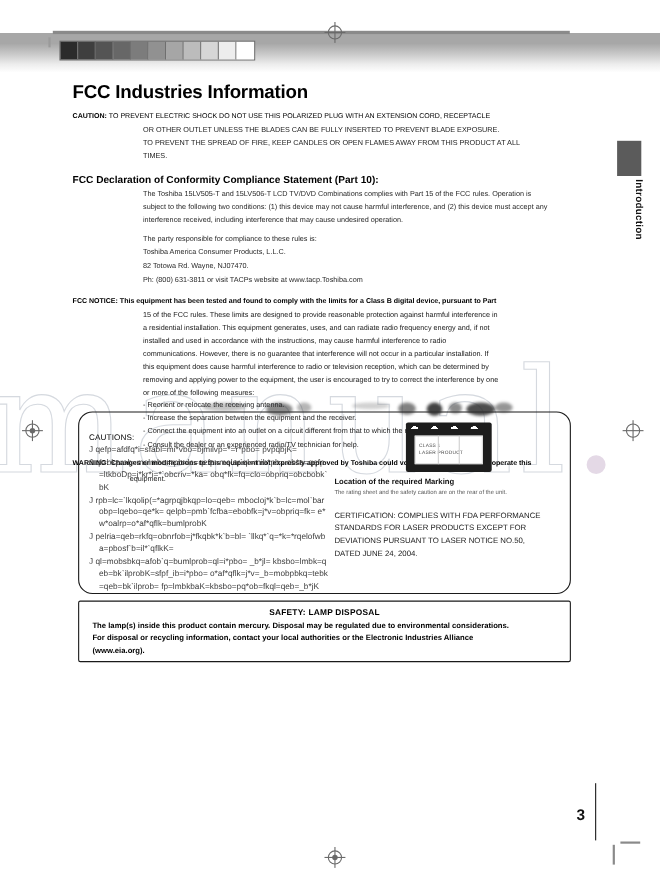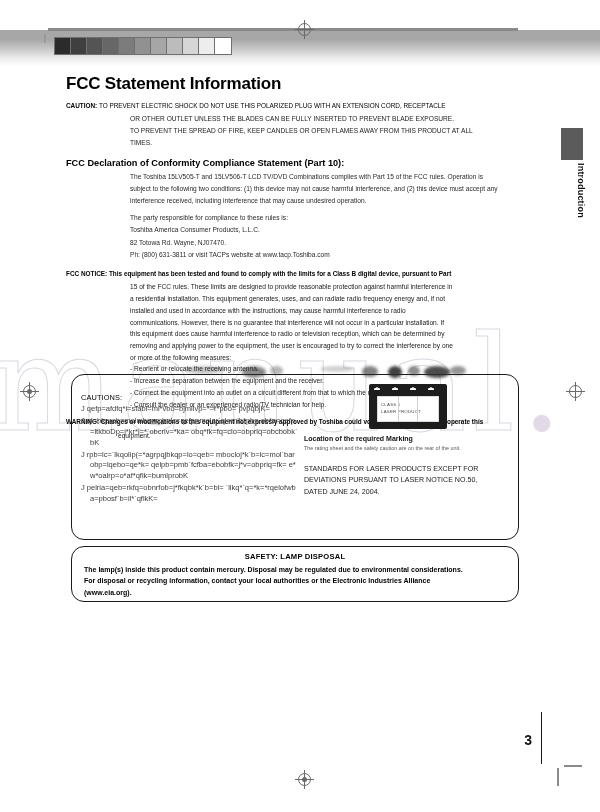--- a/index.html
+++ b/index.html
@@ -316,21 +316,21 @@
     color: #1a1a1a;
   }
   .cert-block .cert-line { display: block; }
 
   
   .safety-box {
     position: absolute;
     left: 71px; top: 546px;
     width: 448px; height: 56px;
     border: 1.3px solid #1a1a1a;
-    border-radius: 13px;
+    border-radius: 2px;
   }
   .safety-head {
     text-align: center;
     font-size: 7.6px;
     font-weight: bold;
     margin-top: 5px;
     letter-spacing: .2px;
   }
   .safety-body {
     padding: 3px 12px 0 12px;
@@ -409,21 +409,21 @@
   <div class="reg-mark" id="reg-bottom">
     <div class="reg-ring"></div>
     <div class="reg-dot"></div>
   </div>
 
   <div class="side-tab"></div>
   <div class="side-tab-label">Introduction</div>
 
   <div class="content">
 
-    <h1 class="page-title">FCC Statement Information</h1>
+    <h1 class="page-title">FCC Industries Information</h1>
 
     <div class="hang">
       <span class="lead">CAUTION:</span>
       <span id="caution-top-first"> TO PREVENT ELECTRIC SHOCK DO NOT USE THIS POLARIZED PLUG WITH AN EXTENSION CORD, RECEPTACLE</span>
     </div>
     <div class="hang-body" id="caution-top-rest">
         <span class="hang-line">OR OTHER OUTLET UNLESS THE BLADES CAN BE FULLY INSERTED TO PREVENT BLADE EXPOSURE.</span>
         <span class="hang-line">TO PREVENT THE SPREAD OF FIRE, KEEP CANDLES OR OPEN FLAMES AWAY FROM THIS PRODUCT AT ALL</span>
         <span class="hang-line">TIMES.</span>
       </div>
@@ -482,20 +482,21 @@
     <div class="smudge sm8"></div>
     <div class="smudge sm9"></div>
 
     <div class="cautions-col">
       <div class="cautions-head">CAUTIONS:</div>
       <div class="scrambled" id="cautions-list">
           <span class="sc-item">J qefp=afdfq*i=sfabl=mi*vbo=bjmilvp=*=r*pbo= pvpqbjK=</span>
           <span class="sc-item">J ql=bkprob=molmbo=rpb=lc=qefp=molar`ql=mib*pb= ob*a=qefp=ltkboDp=j*kr*i=*`obcriv=*ka= obq*fk=fq=clo=obpriq=obcbobk`bK</span>
           <span class="sc-item">J rpb=lc=`lkqolip(=*agrpqjbkqp=lo=qeb= mbocloj*k`b=lc=mol`barobp=lqebo=qe*k= qelpb=pmb`fcfba=ebobfk=j*v=obpriq=fk= e*w*oalrp=o*af*qflk=bumlprobK</span>
           <span class="sc-item">J pelria=qeb=rkfq=obnrfob=j*fkqbk*k`b=bl= `llkq*`q=*k=*rqelofwba=pbosf`b=il*`qflkK=</span>
+          <span class="sc-item">J ql=mobsbkq=afob`q=bumlprob=ql=i*pbo= _b*jl= kbsbo=lmbk=qeb=bk`ilprobK=sfpf_ib=i*pbo= o*af*qflk=j*v=_b=mobpbkq=tebk=qeb=bk`ilprob= fp=lmbkbaK=kbsbo=pq*ob=fkql=qeb=_b*jK</span>
         </div>
     </div>
 
     <div class="label-col">
 
       <div class="laser-label-wrap">
         <div class="laser-tag">
           <div class="laser-notch"></div>
           <div class="laser-tag-inner">
             <span class="lt-line">CLASS 1</span>
@@ -503,20 +504,21 @@
           </div>
           <div class="laser-seam" style="left:29px;"></div>
           <div class="laser-seam" style="left:48px;"></div>
         </div>
       </div>
 
       <div class="loc-title">Location of the required Marking</div>
       <div class="loc-sub">The rating sheet and the safety caution are on the rear of the unit.</div>
 
       <div class="cert-block" id="cert-block">
+          <span class="cert-line">CERTIFICATION: COMPLIES WITH FDA PERFORMANCE</span>
           <span class="cert-line">STANDARDS FOR LASER PRODUCTS EXCEPT FOR</span>
           <span class="cert-line">DEVIATIONS PURSUANT TO LASER NOTICE NO.50,</span>
           <span class="cert-line">DATED JUNE 24, 2004.</span>
         </div>
     </div>
   </div>
 
   <div class="safety-box">
     <div class="safety-head">SAFETY: LAMP DISPOSAL</div>
     <div class="safety-body" id="safety-body">

